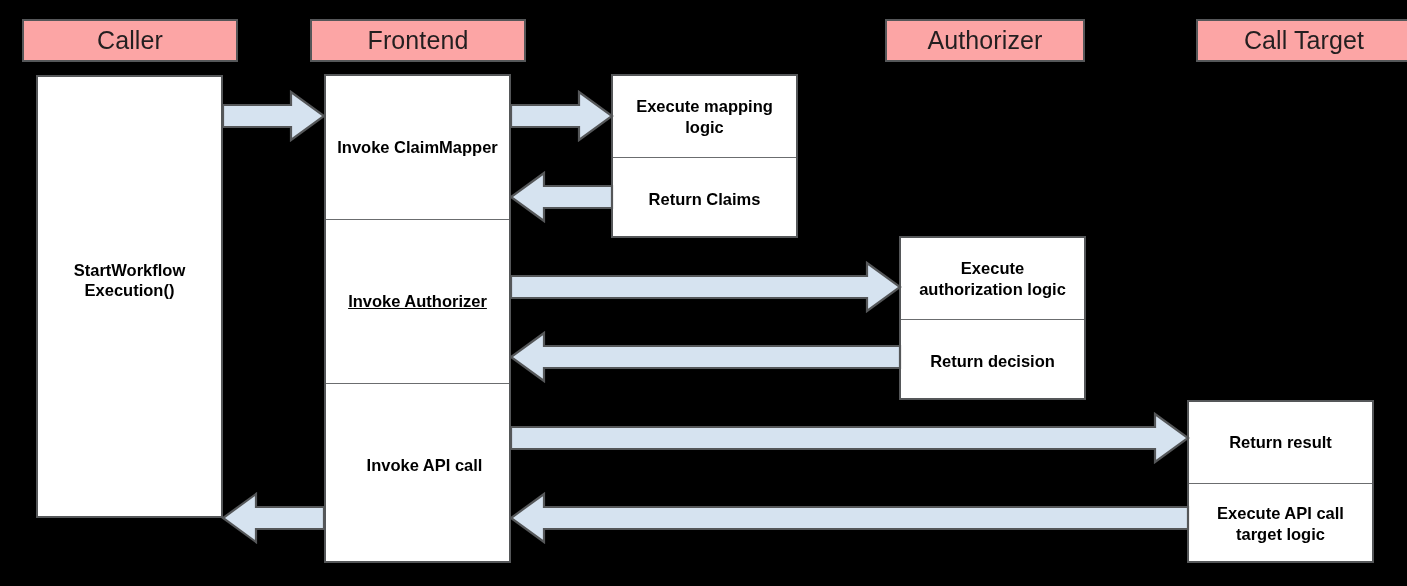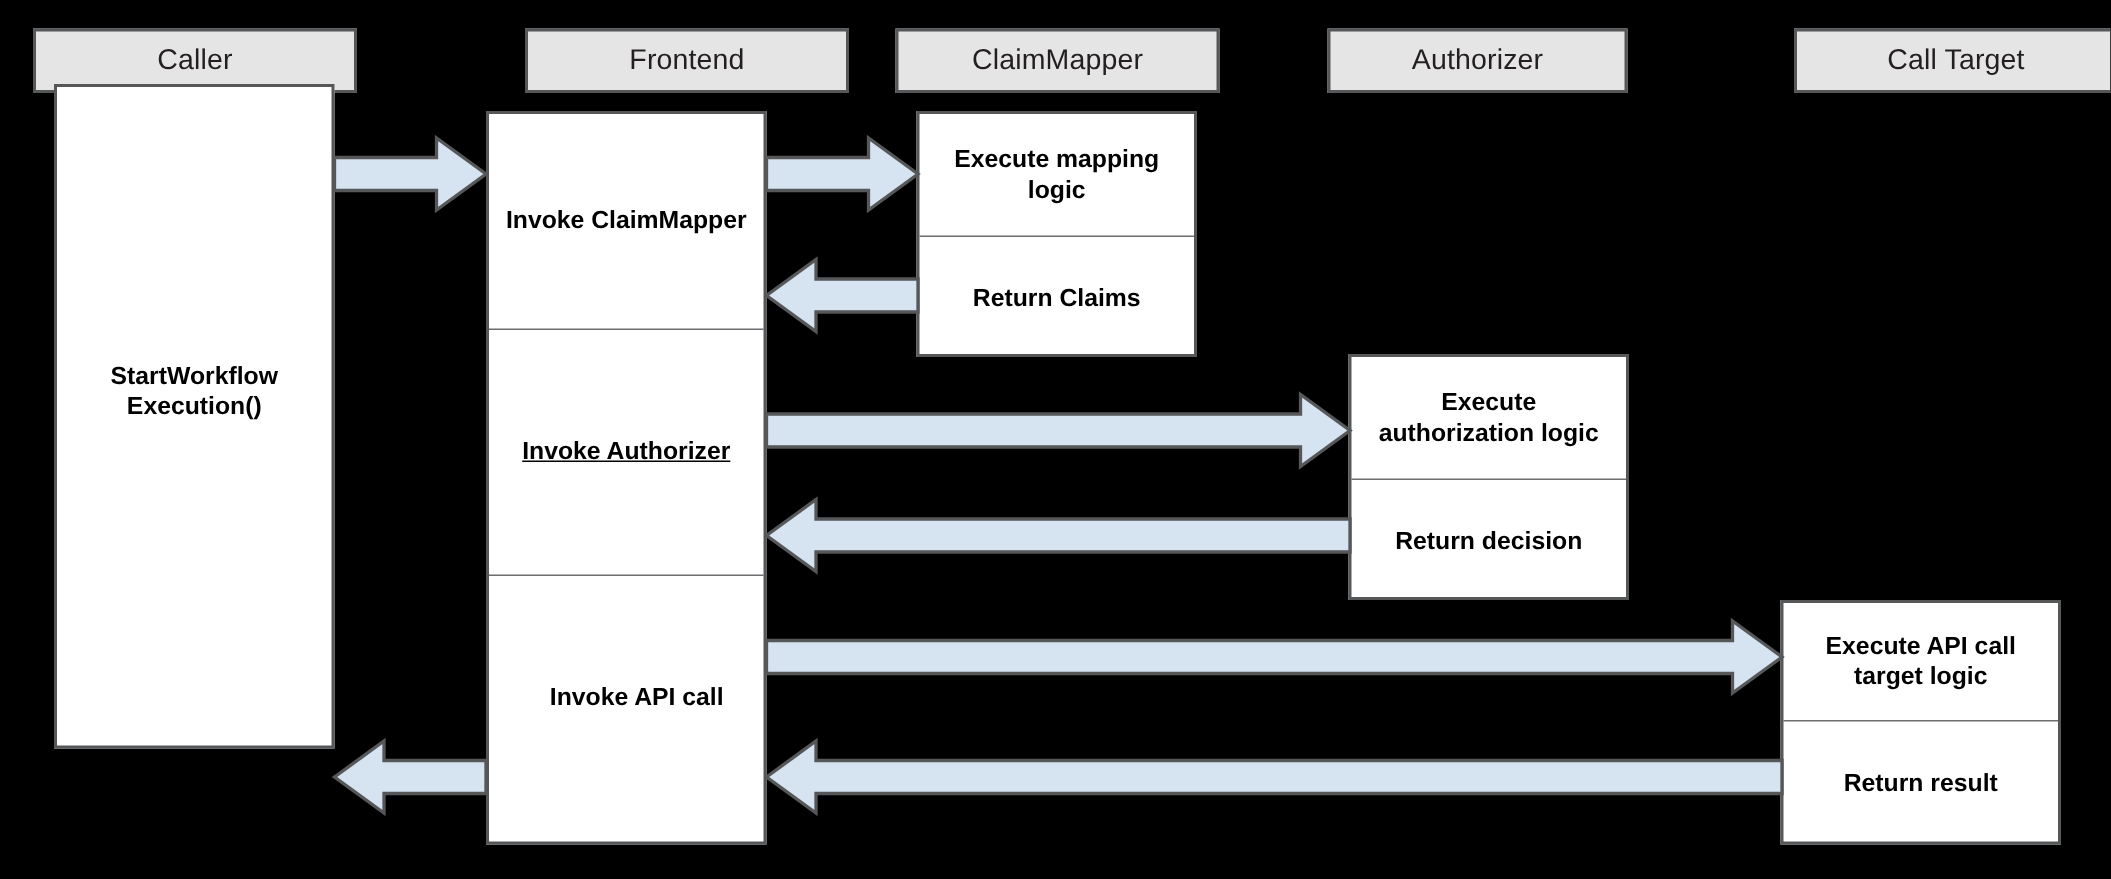--- a/index.html
+++ b/index.html
@@ -16,27 +16,27 @@
     width: 1407px;
     height: 586px;
     background: #000000;
     overflow: hidden;
   }
 
   
   .participant {
     position: absolute;
     box-sizing: border-box;
-    background: #e5e5e5;
+    background: #fca5a5;
     border: 2px solid #555759;
     display: flex;
     align-items: center;
     justify-content: center;
     color: #231f20;
-    font-size: 19px;
+    font-size: 25px;
     font-weight: 400;
     letter-spacing: 0.1px;
     font-family: "Liberation Sans", sans-serif;
   }
 
   
   .activation {
     position: absolute;
     box-sizing: border-box;
     background: #ffffff;
@@ -79,37 +79,34 @@
 </style>
 </head>
 <body>
 
 <div id="canvas">
 
   <div class="participant" style="left:22px; top:19px; width:216px; height:43px;">
     <span>Caller</span>
   </div>
 
-  <div class="participant" style="left:310px; top:19px; width:216px; height:43px;margin-left:40px;">
+  <div class="participant" style="left:310px; top:19px; width:216px; height:43px;">
     <span>Frontend</span>
   </div>
 
-  <div class="participant" style="left:597px; top:19px; width:216px; height:43px;">
-    <span>ClaimMapper</span>
-  </div>
 
   <div class="participant" style="left:885px; top:19px; width:200px; height:43px;">
     <span>Authorizer</span>
   </div>
 
   <div class="participant" style="left:1172px; top:19px; width:216px; height:43px;margin-left:24px;">
     <span>Call Target</span>
   </div>
 
-  <div class="activation" style="left:36px; top:56px; width:187px; height:443px;">
+  <div class="activation" style="left:36px; top:75px; width:187px; height:443px;">
     <div class="act-cell blank" style="height:153px; border-bottom:none;"></div>
     <div class="act-cell" style="height:100px; border-bottom:none;">StartWorkflow Execution()</div>
     <div class="act-cell blank" style="height:232px;"></div>
   </div>
 
   <div class="activation" style="left:324px; top:74px; width:187px; height:489px;">
     <div class="act-cell" style="height:144px;">Invoke ClaimMapper</div>
     <div class="act-cell" style="height:164px;text-decoration:underline;">Invoke Authorizer</div>
     <div class="act-cell" style="height:163px;padding-left:20px;">Invoke API call</div>
   </div>
@@ -118,22 +115,22 @@
     <div class="act-cell" style="height:82px;">Execute mapping logic</div>
     <div class="act-cell" style="height:82px;">Return Claims</div>
   </div>
 
   <div class="activation" style="left:899px; top:236px; width:187px; height:164px;">
     <div class="act-cell" style="height:82px;">Execute authorization logic</div>
     <div class="act-cell" style="height:82px;">Return decision</div>
   </div>
 
   <div class="activation" style="left:1187px; top:400px; width:187px; height:163px;">
+    <div class="act-cell" style="height:82px;">Return result</div>
     <div class="act-cell" style="height:79px;">Execute API call target logic</div>
-    <div class="act-cell" style="height:82px;">Return result</div>
   </div>
 
   <div class="arrow" style="left:223px; top:92px; width:101px; height:48px;">
     <svg viewBox="0 0 101 48" preserveAspectRatio="none">
       <polygon points="0,13 68,13 68,0 101,24 68,48 68,35 0,35" fill="#d6e3f0" stroke="#555759" stroke-width="2.2" stroke-linejoin="miter"></polygon>
     </svg>
   </div>
 
   <div class="arrow" style="left:511px; top:92px; width:101px; height:48px;">
     <svg viewBox="0 0 101 48" preserveAspectRatio="none">

